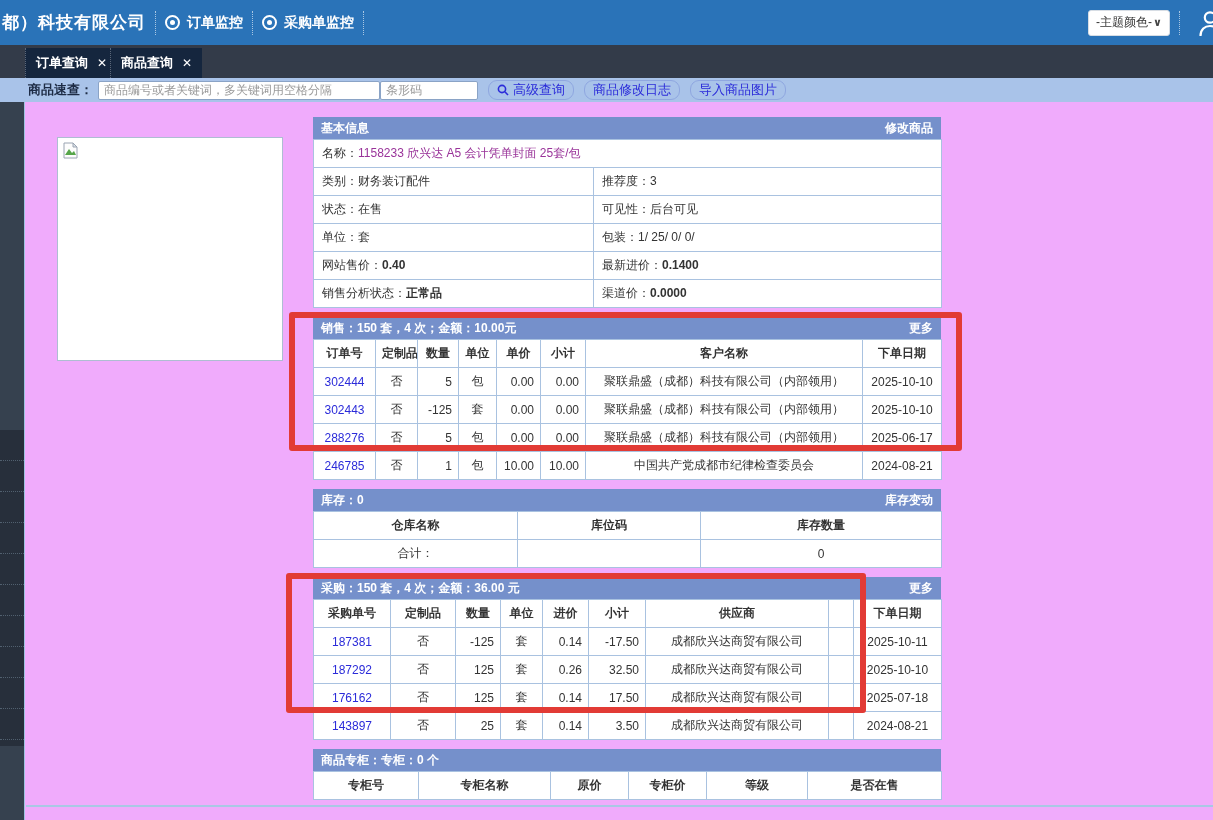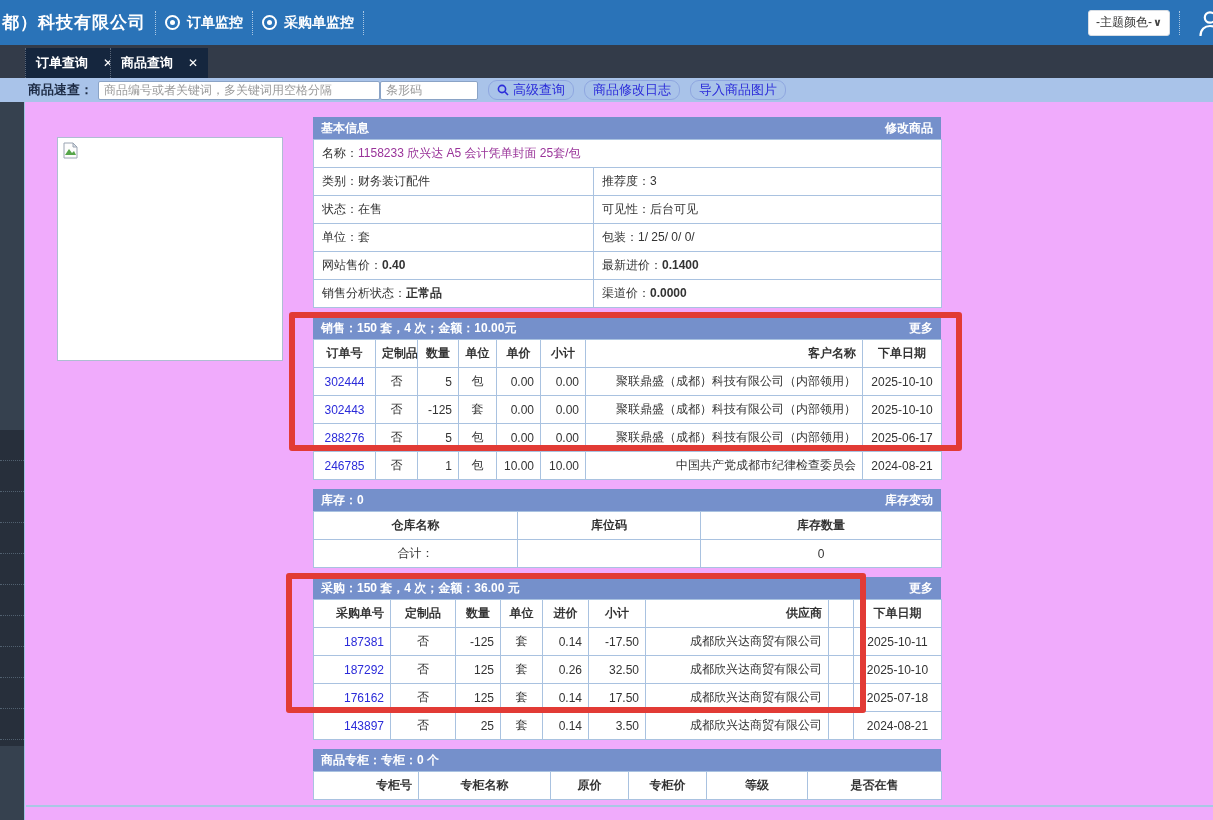--- a/index.html
+++ b/index.html
@@ -18,21 +18,21 @@
                      background:#fff; border-radius:50%; }
   .topbar-right { margin-left:auto; display:flex; align-items:center; }
   .theme-select { width:82px; height:26px; background:#fff; border:1px solid #d7dde4; border-radius:3px; color:#333;
                   font-size:12px; display:flex; align-items:center; justify-content:space-between; padding:0 7px; cursor:pointer; }
   .theme-select .chev { font-size:11px; color:#444; font-weight:bold; }
   .person-wrap { margin-left:9px; margin-right:-9px; display:flex; align-items:center; }
 
   
   .tabbar { position:absolute; left:0; top:45px; width:1213px; height:33px; background:#333b49; }
   .tab { position:absolute; bottom:0; height:30px; background:#15263e; color:#fff; font-size:13px; font-weight:bold;
-         display:flex; align-items:center; padding:0 10px; gap:15px; cursor:pointer; border-left:1px dotted #5b6779; }
+         display:flex; align-items:center; padding:0 10px; gap:9px; cursor:pointer; border-left:1px dotted #5b6779; }
   .tab .close { font-size:12px; cursor:pointer; }
   .tab-1 { left:25px; }
   .tab-2 { left:110px; }
 
   
   .searchbar { position:absolute; left:0; top:78px; width:1213px; height:24px; background:#a9c3e9;
                display:flex; align-items:center; font-size:13px; }
   .search-label { font-weight:bold; color:#1d2b45; margin-left:28px; margin-right:5px; white-space:nowrap; }
   .searchbar input { height:19px; border:1px solid #8aa3c6; border-radius:2px; font-size:12px; padding:0 5px; color:#333; background:#fff; }
   .searchbar input::placeholder { color:#9a9a9a; }
@@ -55,21 +55,21 @@
 
   .panel { position:absolute; left:313px; width:628px; }
   .panel-header { height:22px; background:#7590cb; color:#fff; font-size:12px; font-weight:bold;
                   display:flex; align-items:center; justify-content:space-between; padding:0 8px; }
   .panel-header .hact { color:#fff; cursor:pointer; font-weight:bold; text-decoration:none; }
 
   table.grid { border-collapse:collapse; table-layout:fixed; width:628px; background:#fff; font-size:12px; color:#333; }
   .grid th, .grid td { border:1px solid #a9c2e0; height:28px; padding:0 6px; overflow:hidden; white-space:nowrap; }
   .grid th { font-weight:bold; text-align:center;margin-left:24px; }
   .grid td { text-align:center; }
-  .grid .al { text-align:right; }
+  .grid .al { text-align:center; }
   .grid .ar { text-align:right; }
   .grid .link { color:#2b2bd9; cursor:pointer; }
   .lbl { color:#333; }
   .bold { font-weight:bold; }
   .name-val { color:#993399; }
   .info td { text-align:left; padding-left:8px; }
 
   
   .annotation { position:absolute; border:6px solid #e23b35; border-radius:3px; pointer-events:none; z-index:50; }
   .ann-sales { left:289px; top:312px; width:673px; height:139px; }

